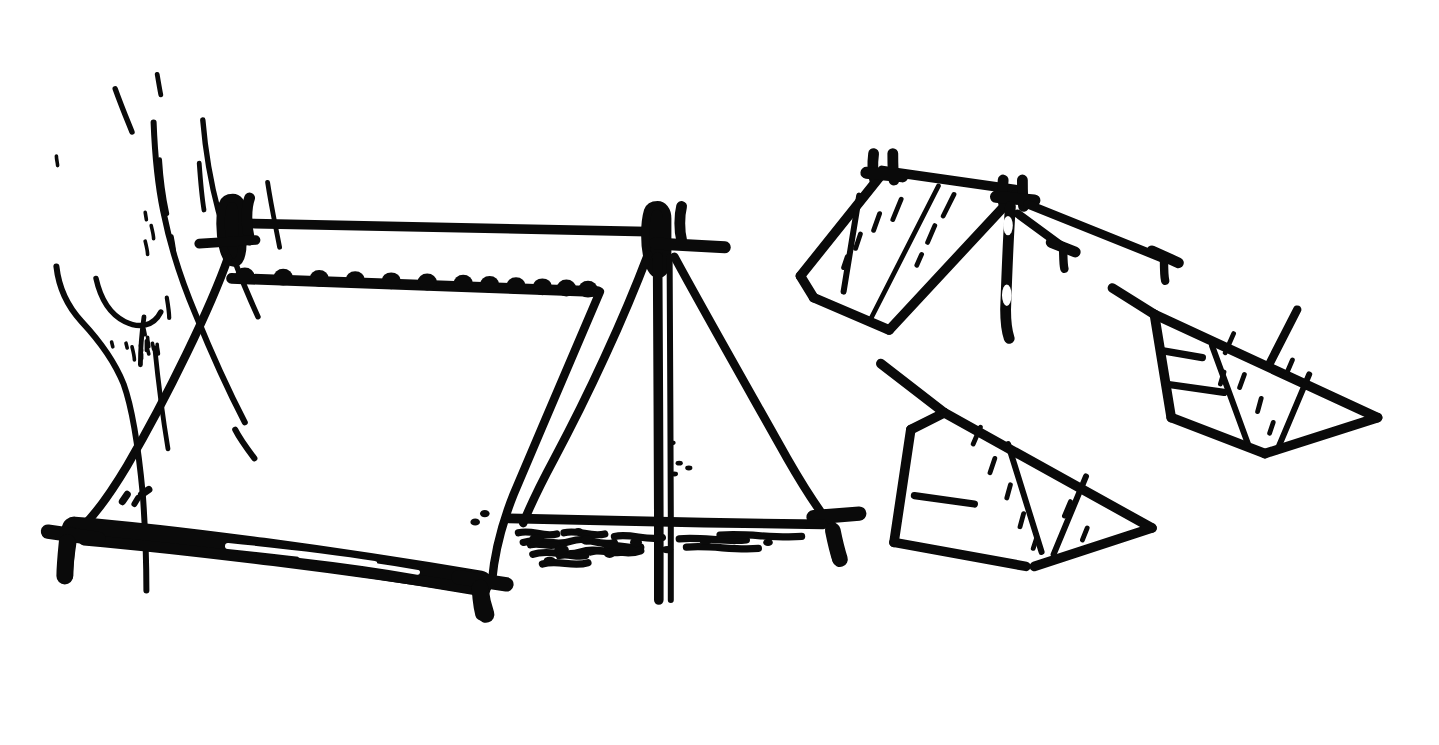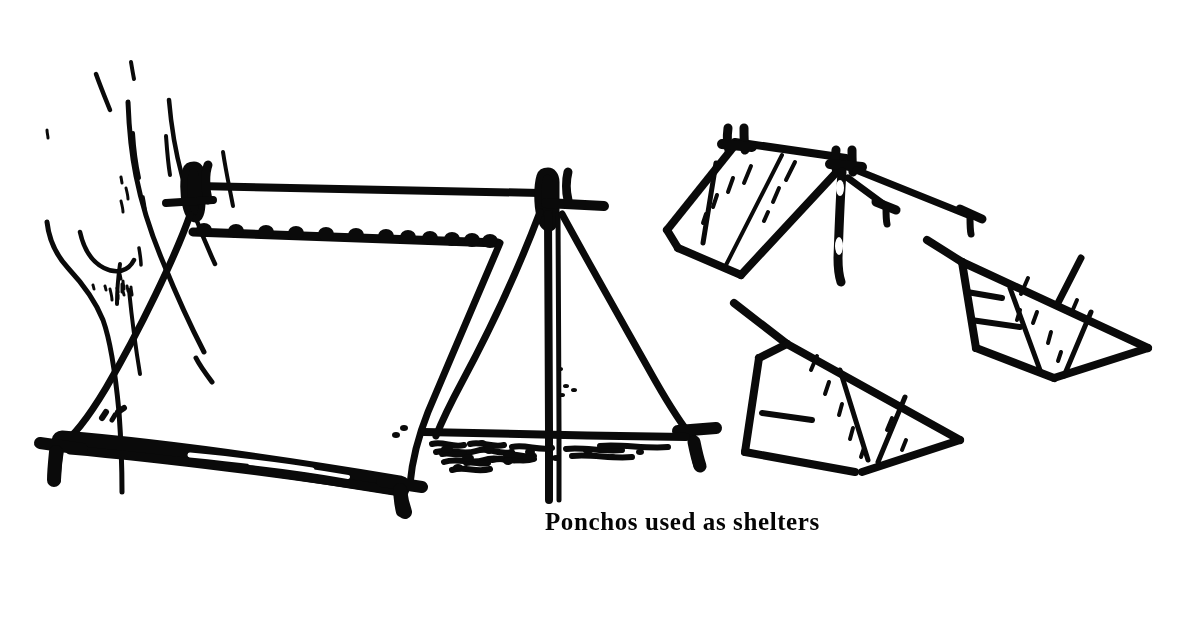--- a/index.html
+++ b/index.html
@@ -295,15 +295,14 @@
         <path d="M842,404 L839,415" stroke-width="4"></path>
         <path d="M853,428 L850,439" stroke-width="4"></path>
         <path d="M864,448 L861,457" stroke-width="4"></path>
         <path d="M892,418 L887,430" stroke-width="4"></path>
         <path d="M906,440 L902,450" stroke-width="4"></path>
       </g>
 
     </g>
   </svg>
 
-  <div class="caption">Ponchos used as shelters</div>
 
 </div>
 
 </body></html>

